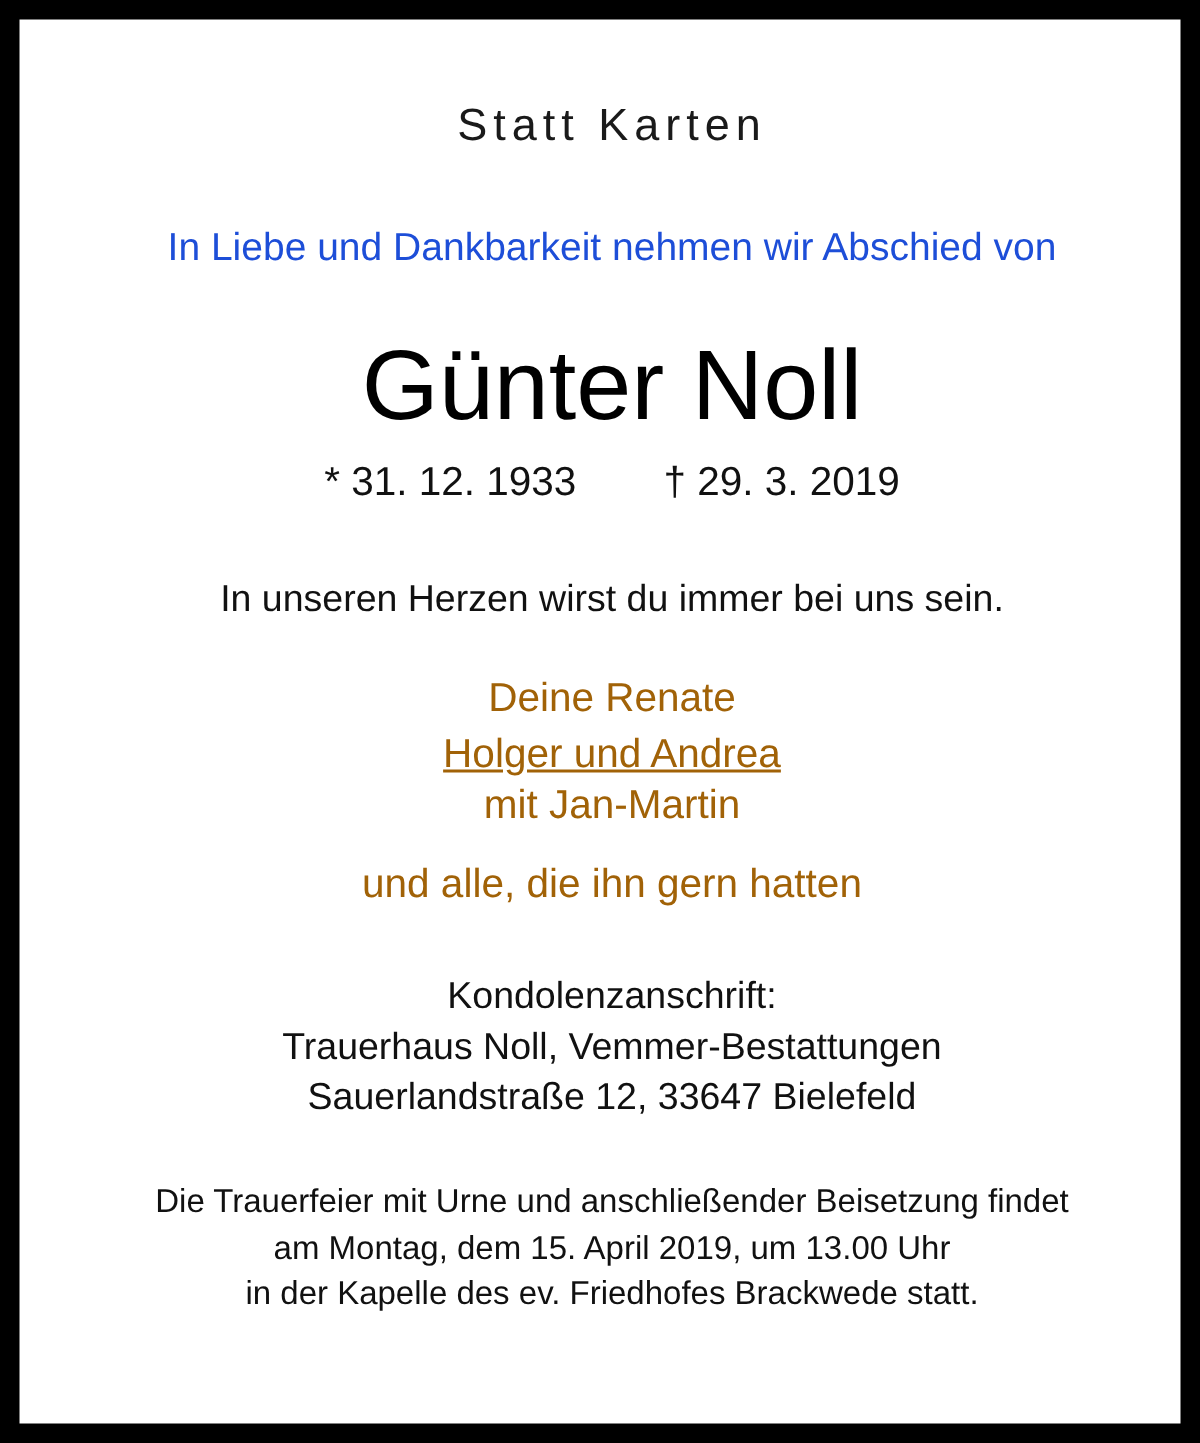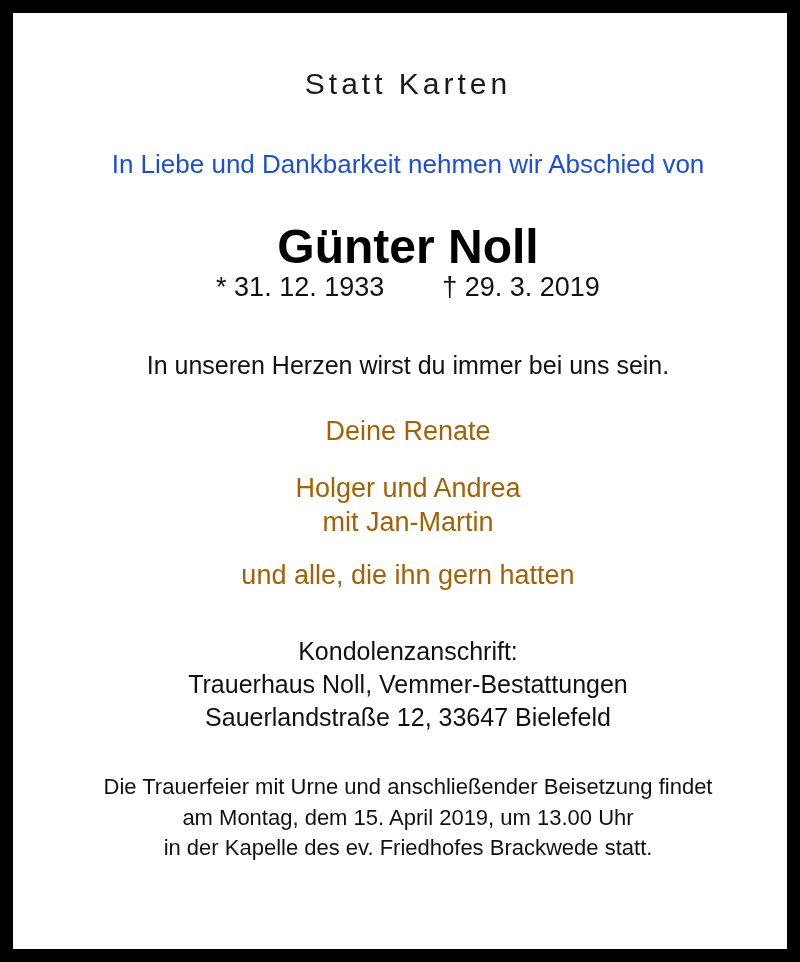--- a/index.html
+++ b/index.html
@@ -38,30 +38,30 @@
   }
 
   .intro {
     font-size: 26px;
     text-align: center;
     margin-top: 48px;
     color: #1d4ed8;
   }
 
   .name {
-    font-size: 48px;
+    font-size: 66px;
     text-align: center;
     margin-top: 42px;
     line-height: 1.05;
     color: #000000;
-    font-weight: bold;
+    font-weight: normal;
   }
 
   .dates {
-    margin-top: 0;
+    margin-top: 15px;
     font-size: 27px;
     text-align: center;
     display: flex;
     justify-content: center;
     gap: 58px;
   }
 
   .verse {
     font-size: 25px;
     text-align: center;
@@ -72,21 +72,22 @@
   .mourners {
     margin-top: 34px;
     text-align: center;
   }
   .mourners .m-line {
     font-size: 27px;
     line-height: 1.28;
     color: #a16207;
   }
   .mourners .m-line.gap {
-    margin-top: 22px;
+    margin-top: 2px;
+    text-decoration: underline;
   }
   .mourners .m-line.tight {
     margin-top: 0;
   }
   .mourners .m-line.last {
     margin-top: 18px;
   }
 
   .address {
     margin-top: 42px;

